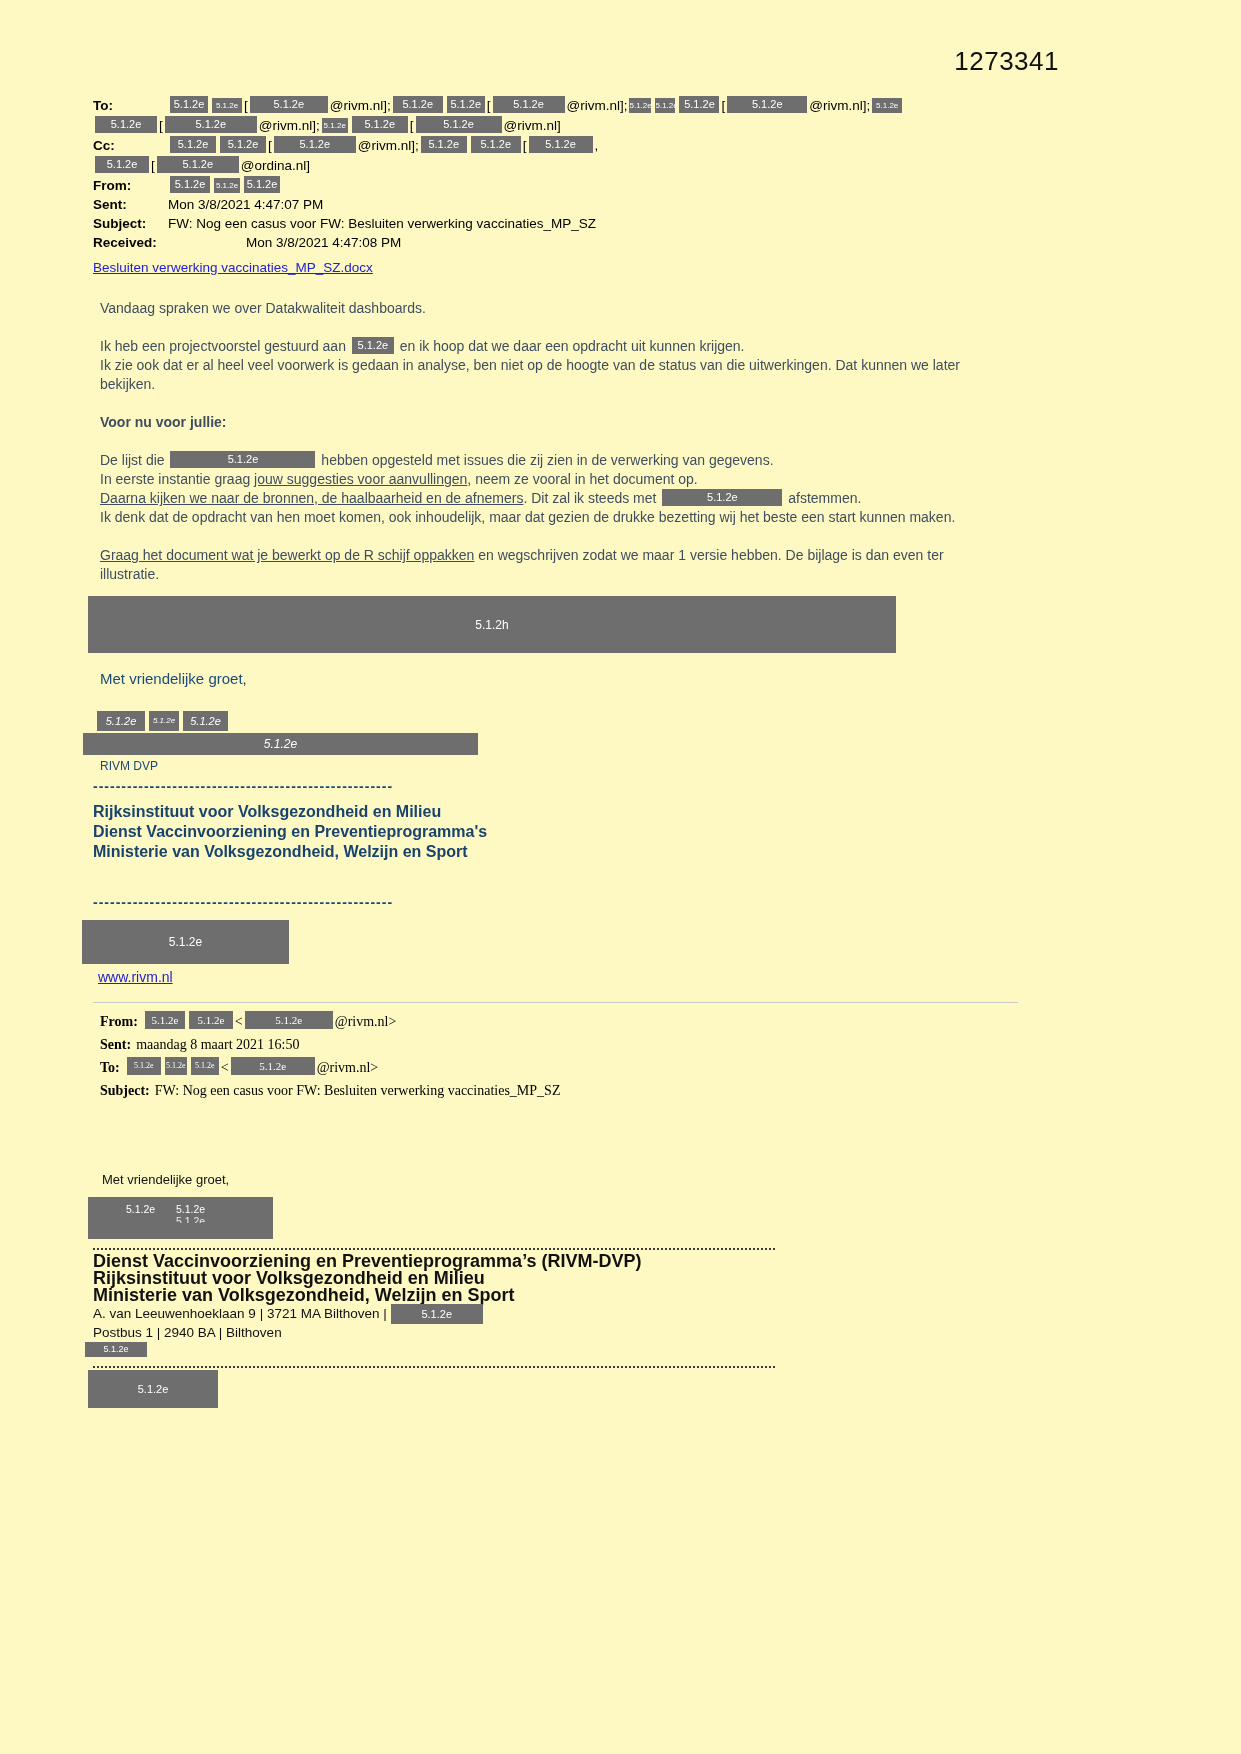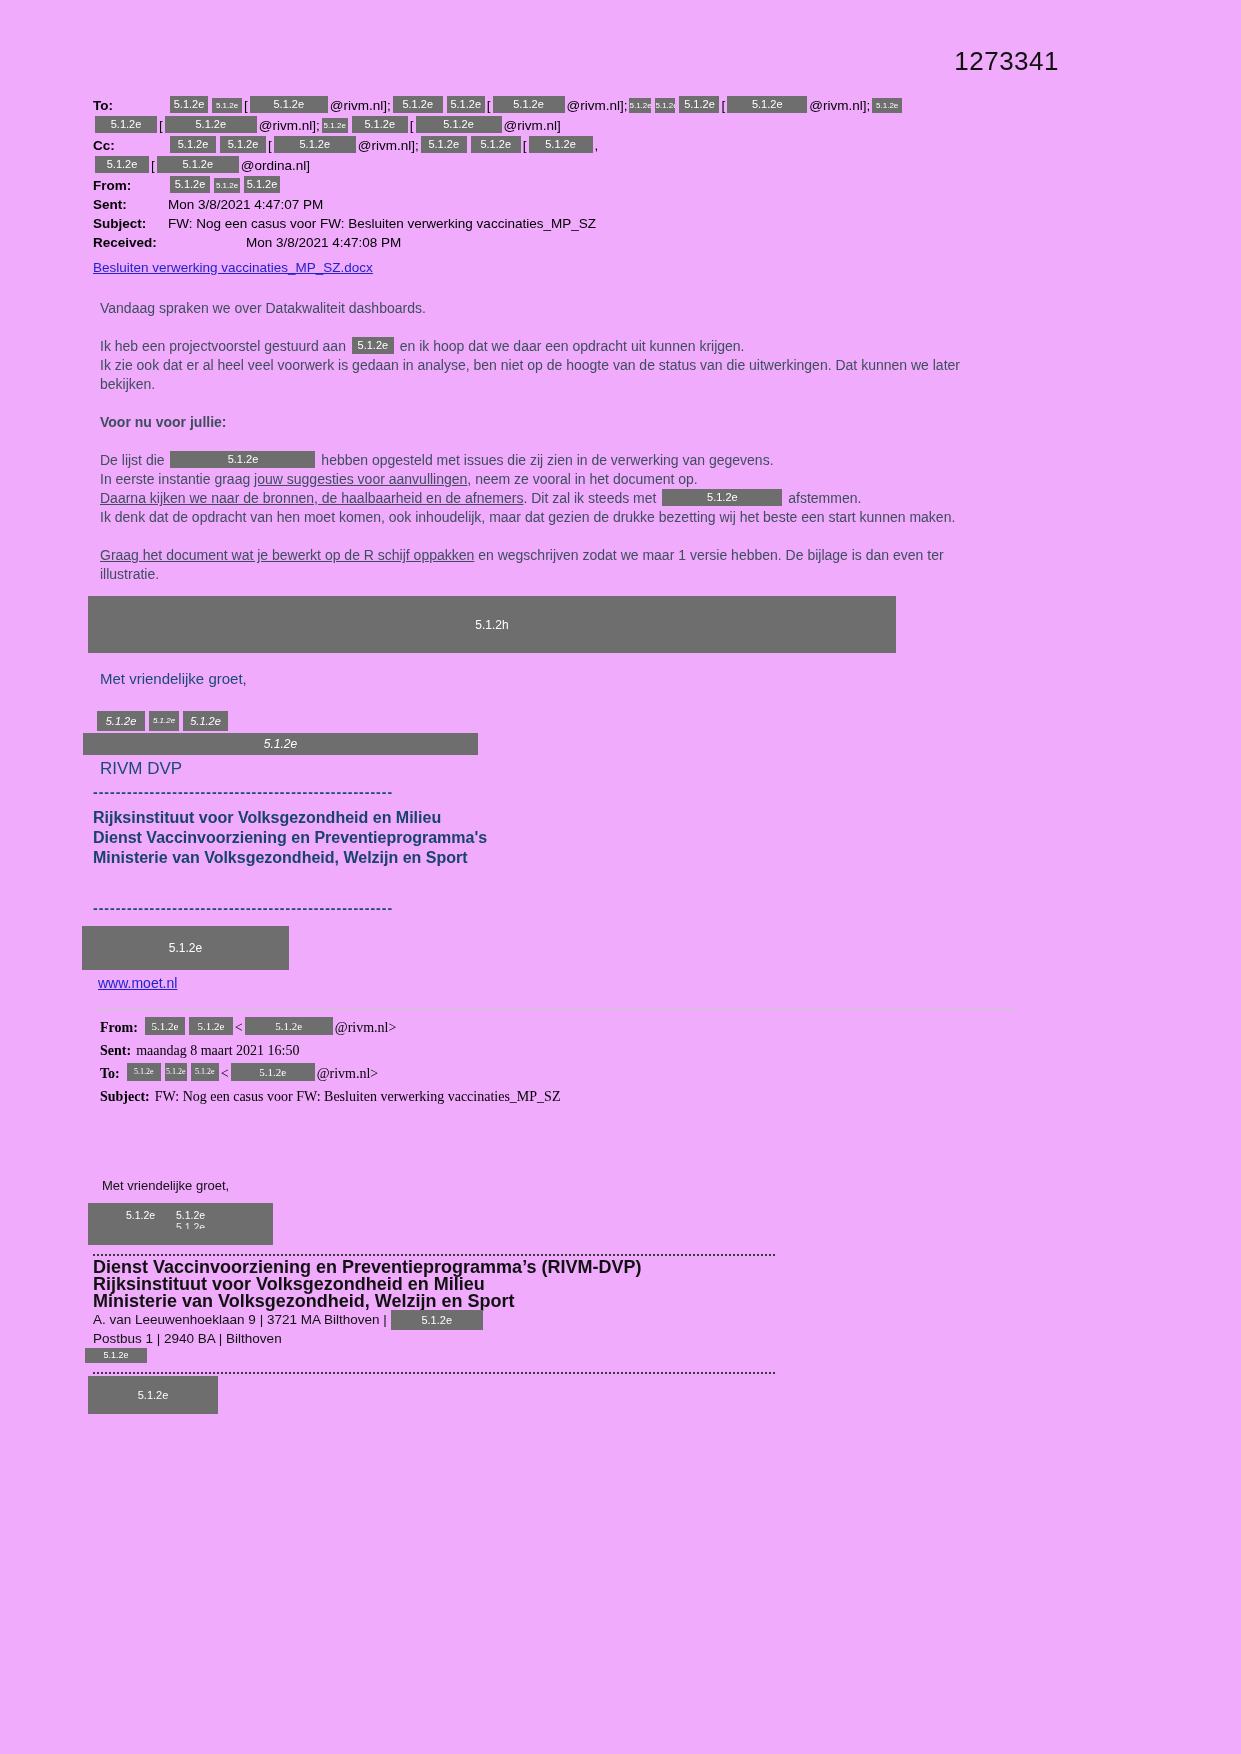--- a/index.html
+++ b/index.html
@@ -1,16 +1,16 @@
 <!DOCTYPE html>
 <html><head>
 <meta charset="utf-8">
 <style>
   html,body{margin:0;padding:0;background:#e8e8e8;}
-  .page{position:relative;width:1241px;height:1754px;background:#f0abfc;margin:0 auto;
+  .page{position:relative;width:1241px;height:1754px;background:#fef9c3;margin:0 auto;
         font-family:"Liberation Sans",sans-serif;color:#000;overflow:hidden;}
   .doc-number{position:absolute;top:46px;right:182px;font-size:26px;color:#111;letter-spacing:.5px;}
   .content{position:absolute;left:93px;top:96px;width:1060px;}
 
   
   .redact{display:inline-block;background:#6e6e6e;color:#fff;font-size:11px;height:17px;line-height:17px;
           text-align:center;vertical-align:text-bottom;margin:0 2px;overflow:hidden;white-space:nowrap;}
   .redact.sm{font-size:8px;height:15px;line-height:15px;}
 
   
@@ -29,21 +29,21 @@
   .vgap{height:19px;}
 
   .block-h{margin-top:12px;margin-left:-5px;width:808px;height:57px;background:#6e6e6e;color:#fff;
            font-size:12px;display:flex;align-items:center;justify-content:center;}
   .groet1{margin-top:17px;margin-left:7px;font-size:15px;color:#1b4a7a;}
   .sig-cluster{margin-top:24px;margin-left:2px;font-style:italic;}
   .sig-row{white-space:nowrap;}
   .sig-row .redact{height:20px;line-height:20px;}
   .sig-bar{margin-top:1px;margin-left:-12px;width:395px;height:22px;background:#6e6e6e;color:#fff;
            font-size:12px;text-align:center;line-height:22px;}
-  .rivm-dvp{margin-top:4px;margin-left:7px;font-size:17px;color:#1b4a7a;}
+  .rivm-dvp{margin-top:4px;margin-left:7px;font-size:12px;color:#1b4a7a;}
   .dash-line{margin-top:5px;font-size:14px;font-weight:bold;color:#1b4a7a;letter-spacing:1px;white-space:nowrap;}
   .org-lines{margin-top:8px;font-size:16px;font-weight:bold;color:#17436e;line-height:20px;}
   .dash-line.second{margin-top:32px;}
   .box-pre-www{margin-top:10px;margin-left:-11px;width:207px;height:44px;background:#6e6e6e;color:#fff;
                font-size:12px;display:flex;align-items:center;justify-content:center;}
   .www-link{display:inline-block;margin-top:5px;margin-left:5px;font-size:14px;color:#2222cc;text-decoration:underline;}
 
   
   .sep-line{margin-top:16px;width:925px;border-top:1px solid #c9c9c9;}
   .hdr2{margin-top:7px;margin-left:7px;font-size:14px;line-height:23px;color:#000;font-family:Liberation Serif, serif;}
@@ -128,21 +128,21 @@
     <div class="rivm-dvp">RIVM DVP</div>
     <div class="dash-line">-----------------------------------------------------</div>
     <div class="org-lines">
       <div>Rijksinstituut voor Volksgezondheid en Milieu</div>
       <div>Dienst Vaccinvoorziening en Preventieprogramma's</div>
       <div>Ministerie van Volksgezondheid, Welzijn en Sport</div>
     </div>
     <div class="dash-line second">-----------------------------------------------------</div>
 
     <div class="box-pre-www">5.1.2e</div>
-    <a class="www-link" href="#">www.moet.nl</a>
+    <a class="www-link" href="#">www.rivm.nl</a>
 
     
     <div class="sep-line"></div>
 
     <div class="hdr2">
       <div>
         <span class="hdr2-label">From:</span><span><span class="redact" style="width: 40px;">5.1.2e</span><span class="redact" style="width: 44px;">5.1.2e</span><span class="seg">&lt;</span><span class="redact" style="width: 88px;">5.1.2e</span><span class="seg">@rivm.nl&gt;</span></span>
       </div>
       <div>
         <span class="hdr2-label">Sent:</span><span>maandag 8 maart 2021 16:50</span>

